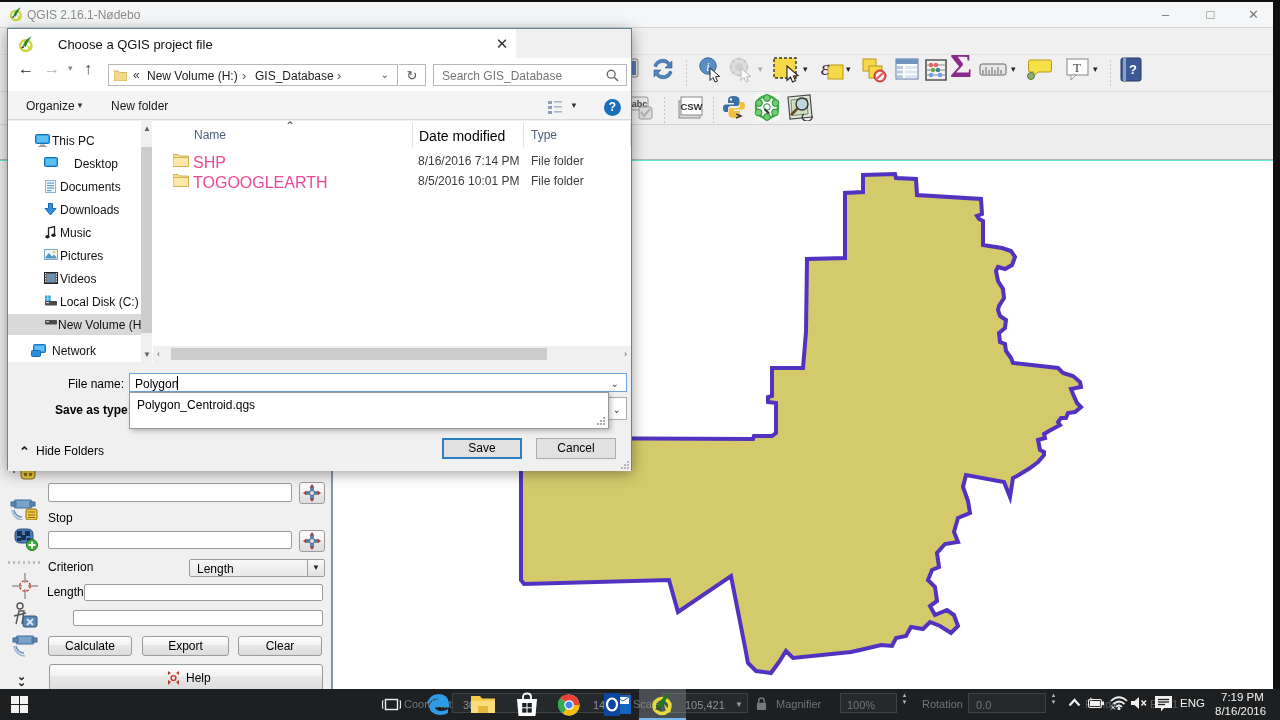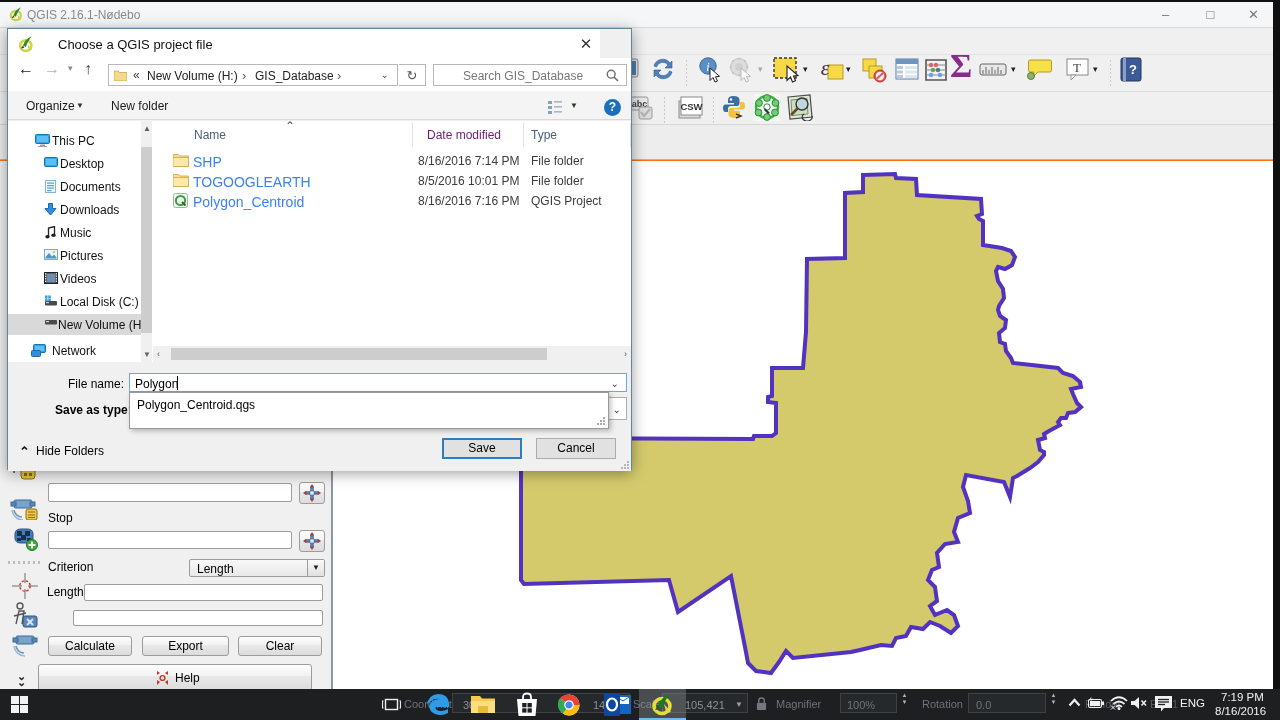--- a/index.html
+++ b/index.html
@@ -1,53 +1,53 @@
 <!DOCTYPE html>
 <html><head>
 <meta charset="utf-8">
 <style>
 * { margin:0; padding:0; box-sizing:border-box; }
 html,body { width:1280px; height:720px; overflow:hidden; }
 body { font-family:"Liberation Sans", sans-serif; background:#000; position:relative; }
 #screen { position:absolute; left:0; top:0; width:1280px; height:720px; background:#101010; }
-#mainwin { position:absolute; left:0; top:2px; width:1273px; height:718px; background:#f97316; }
+#mainwin { position:absolute; left:0; top:2px; width:1273px; height:718px; background:#5eead4; }
 #titlebar { position:absolute; left:0; top:0; width:1273px; height:26px; background:#f5f6f7; border-bottom:1px solid #d8d8d8;}
 #titletext { position:absolute; left:27px; top:6px; font-size:12px; color:#8a8a8a; }
 .winbtn { position:absolute; top:0; width:45px; height:26px; color:#777; font-size:13px; text-align:center; line-height:26px;}
 #menuband { position:absolute; left:0; top:26px; width:1273px; height:28px; background:#f0f0f0; }
 #toolband1 { position:absolute; left:0; top:52px; width:1273px; height:37px; background:#f0f0f0; border-top:1px solid #e3e3e3;}
 #toolband2 { position:absolute; left:0; top:89px; width:1273px; height:33px; background:#f0f0f0; border-top:1px solid #dcdcdc;}
 #toolband3 { position:absolute; left:0; top:122px; width:1273px; height:36px; background:#ededed; border-top:1px solid #d5d5d5; border-bottom:1px solid #b6b6b6;}
 #canvas { position:absolute; left:331px; top:159px; width:942px; height:530px; background:#ffffff; border-left:2px solid #8896a2; }
 #leftdock { position:absolute; left:0; top:159px; width:333px; height:530px; background:#f0f0f0; }
 #taskbar { position:absolute; left:0; top:689px; width:1280px; height:31px; background:#1d1f21; }
 .ghost { position:absolute; font-size:11px; color:#6f7478; white-space:nowrap; }
 .gbox { position:absolute; background:#26292b; border:1px solid #3e4245; }
 .gspin { position:absolute; width:11px; height:23px; display:flex; flex-direction:column; align-items:center; font-size:6px; color:#b0b3b6; }
 #cortana { position:absolute; left:36px; top:1px; width:332px; height:27px; background:#33373a; border:1px solid #484c4f; }
 
 
 #dlg { position:absolute; left:7px; top:28px; width:625px; height:442px; background:#f0f0f0; border:1px solid #64849c; box-shadow:0 3px 14px rgba(0,0,0,0.4); }
-#dlgtitle { position:absolute; left:0; top:0; width:592px; height:30px; background:#ffffff; }
+#dlgtitle { position:absolute; left:0; top:0; width:508px; height:30px; background:#ffffff; }
 #dlgtitle .txt { position:absolute; left:50px; top:8px; font-size:13px; color:#111; }
 #dlgclose { position:absolute; right:4px; top:6px; width:20px; height:18px; font-size:15px; color:#333; text-align:center; line-height:18px; }
 #navrow { position:absolute; left:0; top:29px; width:623px; height:33px; background:#ffffff; }
 .navarrow { position:absolute; top:8px; font-size:14px; color:#555; }
 #addrbox { position:absolute; left:100px; top:6px; width:290px; height:22px; background:#fff; border:1px solid #b8b8b8; font-size:12px; color:#222; }
 #refreshbox { position:absolute; left:391px; top:6px; width:27px; height:22px; background:#fff; border:1px solid #b8b8b8; border-left:none; color:#555; text-align:center; font-size:13px; line-height:22px;}
 #searchbox { position:absolute; left:425px; top:6px; width:194px; height:22px; background:#fff; border:1px solid #b8b8b8; font-size:12px; color:#777; }
 #cmdrow { position:absolute; left:0; top:62px; width:623px; height:29px; background:#f4f4f4; border-bottom:1px solid #d9d9d9; font-size:12px; color:#1a1a1a;}
 #listarea { position:absolute; left:0px; top:92px; width:623px; height:241px; background:#ffffff; }
 #bottomband { position:absolute; left:0; top:333px; width:623px; height:109px; background:#f0f0f0; }
 .fld-label { position:absolute; font-size:12px; color:#000; text-align:right; }
 .sideitem { position:absolute; left:0px; width:133px; height:21px; font-size:12px; color:#111; overflow:hidden; }
 .btn { position:absolute; background:#e1e1e1; border:1px solid #adadad; font-size:12px; color:#000; text-align:center; }
 .frow { position:absolute; left:145px; width:478px; height:20px; }
 .ficon { position:absolute; left:20px; top:2px; }
-.fname { position:absolute; left:40px; top:3px; font-size:14px; color:#3b82f6; }
+.fname { position:absolute; left:40px; top:3px; font-size:16px; color:#ec4899; }
 .fdate { position:absolute; left:265px; top:3px; font-size:12px; color:#3c3c3c; }
 .ftype { position:absolute; left:378px; top:3px; font-size:12px; color:#3c3c3c; }
 #sidebar { position:absolute; left:0; top:0; width:133px; height:225px; background:#fff; }
 .si-txt { position:absolute; top:4px; white-space:nowrap; }
 .si-svg { position:absolute; top:4px; }
 #hscroll { position:absolute; left:145px; top:225px; width:478px; height:16px; background:#f0f0f0; }
 #fnamebox { position:absolute; left:121px; top:11px; width:498px; height:19px; background:#fff; border:1px solid #6da6e0; }
 #stypebox { position:absolute; left:121px; top:35px; width:498px; height:23px; background:#fff; border:1px solid #adadad; }
 #fpopup { position:absolute; left:121px; top:30px; width:480px; height:37px; background:#fff; border:1px solid #999; box-shadow:2px 2px 5px rgba(0,0,0,0.25); }
 
@@ -334,21 +334,21 @@
             <span style="position:absolute;left:4px;top:3px;font-size:8px;color:#222;">▼</span>
           </div>
       </div>
       <div class="plabel" style="left:47px;top:424px;">Length</div>
       <div class="pinput" style="left:84px;top:423px;width:239px;height:17px;"></div>
       <div class="plabel" style="left:48px;top:476px;">Time</div>
       <div class="pinput" style="left:73px;top:449px;width:250px;height:16px;"></div>
       <div class="pbtn" style="left:48px;top:475px;width:84px;height:20px;line-height:19px;">Calculate</div>
       <div class="pbtn" style="left:142px;top:475px;width:87px;height:20px;line-height:19px;">Export</div>
       <div class="pbtn" style="left:238px;top:475px;width:84px;height:20px;line-height:19px;">Clear</div>
-      <div class="pbtn" style="left:38px;top:503px;width:274px;height:27px;">
+      <div class="pbtn" style="left:49px;top:503px;width:274px;height:27px;">
         <svg width="15" height="14" viewBox="0 0 15 14" style="position:absolute;left:116px;top:6px;">
             <g fill="#c0392b">
               <path d="M2,0 L5,2 L2,4 Z"></path>
               <path d="M13,0 L10,2 L13,4 Z"></path>
               <path d="M2,14 L5,11 L2,9 Z"></path>
               <path d="M13,14 L10,11 L13,9 Z"></path>
               <circle cx="7.5" cy="7" r="2.4" fill="none" stroke="#c0392b" stroke-width="1.4"></circle>
             </g>
           </svg>
         <span style="position:absolute;left:136px;top:6px;">Help</span>
@@ -384,21 +384,21 @@
           </svg>
         <span style="position:absolute;left:24px;top:3px;color:#333;">«</span>
         <span style="position:absolute;left:38px;top:4px;">New Volume (H:)</span>
         <span style="position:absolute;left:133px;top:3px;color:#555;font-size:13px;">›</span>
         <span style="position:absolute;left:146px;top:4px;">GIS_Database</span>
         <span style="position:absolute;left:228px;top:3px;color:#555;font-size:13px;">›</span>
         <span style="position:absolute;right:8px;top:4px;color:#555;font-size:10px;">⌄</span>
       </div>
       <div id="refreshbox">↻</div>
       <div id="searchbox">
-        <span style="position:absolute;left:8px;top:4px;margin-left:21px;">Search GIS_Database</span>
+        <span style="position:absolute;left:8px;top:4px;">Search GIS_Database</span>
         <svg width="13" height="13" style="position:absolute;right:7px;top:4px;" viewBox="0 0 13 13">
             <circle cx="5.2" cy="5.2" r="3.9" fill="none" stroke="#6b6b6b" stroke-width="1.4"></circle>
             <line x1="8.2" y1="8.2" x2="12" y2="12" stroke="#6b6b6b" stroke-width="1.6"></line>
           </svg>
       </div>
     </div>
     <div id="cmdrow">
       <span style="position:absolute;left:18px;top:8px;">Organize</span>
         <span style="position:absolute;left:68px;top:10px;font-size:8px;color:#333;">▼</span>
       <span style="position:absolute;left:103px;top:8px;">New folder</span>
@@ -412,21 +412,21 @@
         </svg>
       <span style="position:absolute;left:562px;top:10px;font-size:8px;color:#333;">▼</span>
       <div style="position:absolute;left:596px;top:8px;width:17px;height:17px;border-radius:50%;background:#1b6fbb;color:#fff;font-size:12px;font-weight:bold;text-align:center;line-height:17px;">?</div>
     </div>
     <div id="listarea">
 
       <div style="position:absolute;left:0;top:0;width:623px;height:26px;background:#fff;">
         <span style="position:absolute;left:166px;top:7px;font-size:12px;color:#4c617b;margin-left:20px;">Name</span>
         <span style="position:absolute;left:277px;top:-2px;font-size:12px;color:#555;">⌃</span>
         <div style="position:absolute;left:404px;top:2px;width:1px;height:24px;background:#e2e2e2;"></div>
-        <span style="position:absolute;left:411px;top:7px;font-size:12px;color:#701a75;margin-left:8px;">Date modified</span>
+        <span style="position:absolute;left:411px;top:7px;font-size:14px;color:#000000;">Date modified</span>
         <div style="position:absolute;left:515px;top:2px;width:1px;height:24px;background:#e2e2e2;"></div>
         <span style="position:absolute;left:523px;top:7px;font-size:12px;color:#4c617b;">Type</span>
         <div style="position:absolute;left:622px;top:2px;width:1px;height:24px;background:#e2e2e2;"></div>
       </div>
 
       <div class="frow" style="top:30px;">
         <svg class="ficon" width="16" height="14" viewBox="0 0 16 14">
             <path d="M0,1.5 L5.5,1.5 L7,3 L15.5,3 L15.5,13.5 L0,13.5 Z" fill="#f7dd8c" stroke="#d0ab51" stroke-width="0.9"></path>
             <path d="M0,4.5 L15.5,4.5 L15.5,13.5 L0,13.5 Z" fill="#fce9a8" stroke="#d0ab51" stroke-width="0.9"></path>
           </svg>
@@ -436,47 +436,37 @@
       </div>
       <div class="frow" style="top:50px;">
         <svg class="ficon" width="16" height="14" viewBox="0 0 16 14">
             <path d="M0,1.5 L5.5,1.5 L7,3 L15.5,3 L15.5,13.5 L0,13.5 Z" fill="#f7dd8c" stroke="#d0ab51" stroke-width="0.9"></path>
             <path d="M0,4.5 L15.5,4.5 L15.5,13.5 L0,13.5 Z" fill="#fce9a8" stroke="#d0ab51" stroke-width="0.9"></path>
           </svg>
         <span class="fname">TOGOOGLEARTH</span>
         <span class="fdate">8/5/2016 10:01 PM</span>
         <span class="ftype">File folder</span>
       </div>
-      <div class="frow" style="top:70px;">
-        <svg class="ficon" width="15" height="15" viewBox="0 0 15 15">
-            <rect x="0.5" y="0.5" width="14" height="14" rx="2" fill="#eef6ee" stroke="#9db89d"></rect>
-            <circle cx="7.5" cy="7.5" r="4.6" fill="none" stroke="#3f9b3f" stroke-width="2"></circle>
-            <line x1="9" y1="9" x2="12.5" y2="12.5" stroke="#2c6b2c" stroke-width="2"></line>
-          </svg>
-        <span class="fname">Polygon_Centroid</span>
-        <span class="fdate">8/16/2016 7:16 PM</span>
-        <span class="ftype">QGIS Project</span>
-      </div>
 
       <div id="sidebar">
         <div class="sideitem" style="top:9px;">
           <svg class="si-svg" style="left:27px;" width="15" height="13" viewBox="0 0 15 13">
               <rect x="0.5" y="0.5" width="14" height="9" rx="1" fill="#35a1e8" stroke="#1676b4"></rect>
               <rect x="2" y="2" width="11" height="6" fill="#5cc0f5"></rect>
               <rect x="5" y="10.5" width="5" height="1.5" fill="#9aa2a8"></rect>
               <rect x="3" y="12" width="9" height="1" fill="#9aa2a8"></rect>
             </svg>
           <span class="si-txt" style="left:44px;">This PC</span>
           </div>
         <div class="sideitem" style="top:32px;">
           <svg class="si-svg" style="left:36px;" width="14" height="11" viewBox="0 0 14 11">
               <rect x="0.5" y="0.5" width="13" height="9" rx="1" fill="#35a1e8" stroke="#1676b4"></rect>
               <rect x="2" y="2" width="10" height="6" fill="#5cc0f5"></rect>
             </svg>
-          <span class="si-txt" style="left:52px;">Desktop</span>
+          <span class="si-txt" style="left:66px;">Desktop</span>
           </div>
         <div class="sideitem" style="top:55px;">
           <svg class="si-svg" style="left:37px;" width="11" height="13" viewBox="0 0 11 13">
               <rect x="0.5" y="0.5" width="10" height="12" fill="#f2f7fb" stroke="#88b4d8"></rect>
               <rect x="2" y="2.5" width="7" height="1.2" fill="#5aa0d0"></rect>
               <rect x="2" y="5" width="7" height="1.2" fill="#5aa0d0"></rect>
               <rect x="2" y="7.5" width="7" height="1.2" fill="#5aa0d0"></rect>
               <rect x="2" y="10" width="4.5" height="1.2" fill="#5aa0d0"></rect>
             </svg>
           <span class="si-txt" style="left:52px;">Documents</span>

